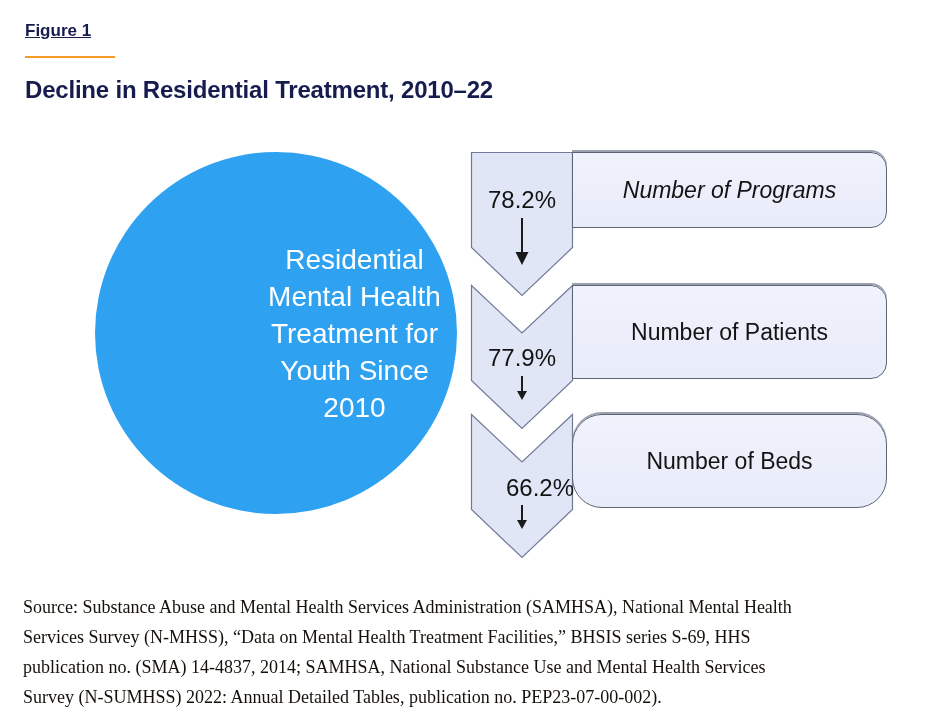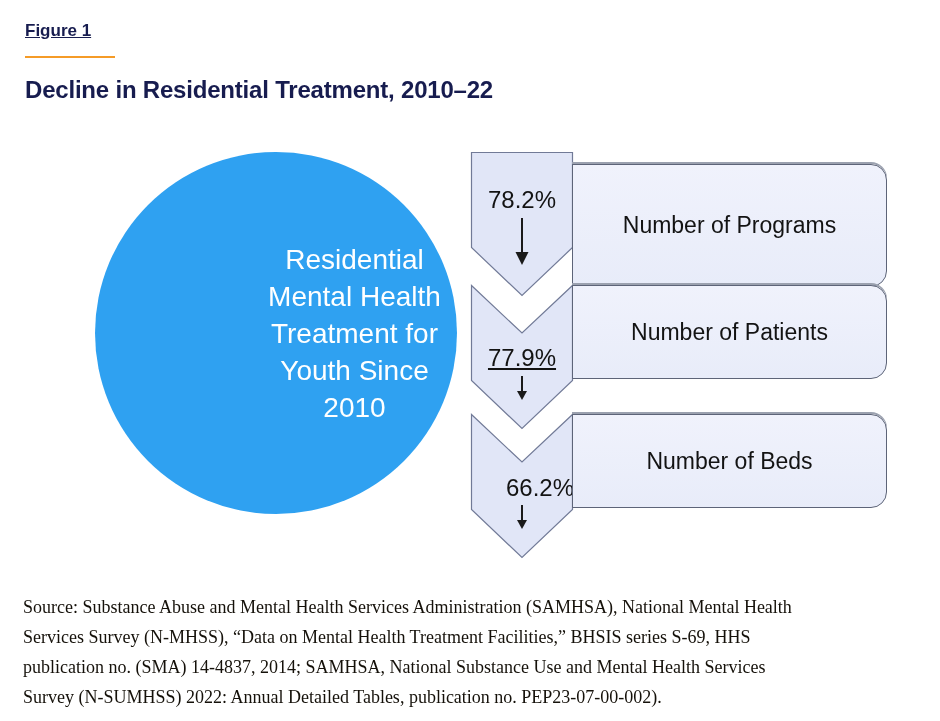--- a/index.html
+++ b/index.html
@@ -70,39 +70,39 @@
   .arrow-head { fill: #1a1a1a; stroke: none; }
   .pct {
     position: absolute;
     left: 471px;
     width: 102px;
     text-align: center;
     font-size: 24px;
     color: #131313;
   }
   .pct-1 { top: 186px; }
-  .pct-2 { top: 344px; text-decoration: underline; }
+  .pct-2 { top: 344px; }
   .pct-3 { top: 474px; padding-left: 35px; }
   .metric-box {
     position: absolute;
     left: 572px;
     width: 315px;
     background: linear-gradient(180deg, var(--box-fill, #f0f2fc) 0%, #e8ecf9 100%);
     border: 1px solid #5d6478;
     border-radius: 0 16px 16px 0;
     box-shadow: 0 -2px 0 #9ba1af;
     display: flex;
     align-items: center;
     justify-content: center;
     font-size: 23px;
     color: #131313;
   }
-  .box-1 { top: 164px; height: 123px; }
+  .box-1 { top: 152px; height: 76px; font-style: italic; }
   .box-2 { top: 285px; height: 94px; }
-  .box-3 { top: 414px; height: 94px; }
+  .box-3 { top: 414px; height: 94px; border-radius: 30px; }
   .source {
     position: absolute;
     left: 23px; top: 592px;
     width: 775px;
     font-family: "Liberation Serif", serif;
     font-size: 18px;
     line-height: 30px;
     color: #15110a;
   }
 </style>

